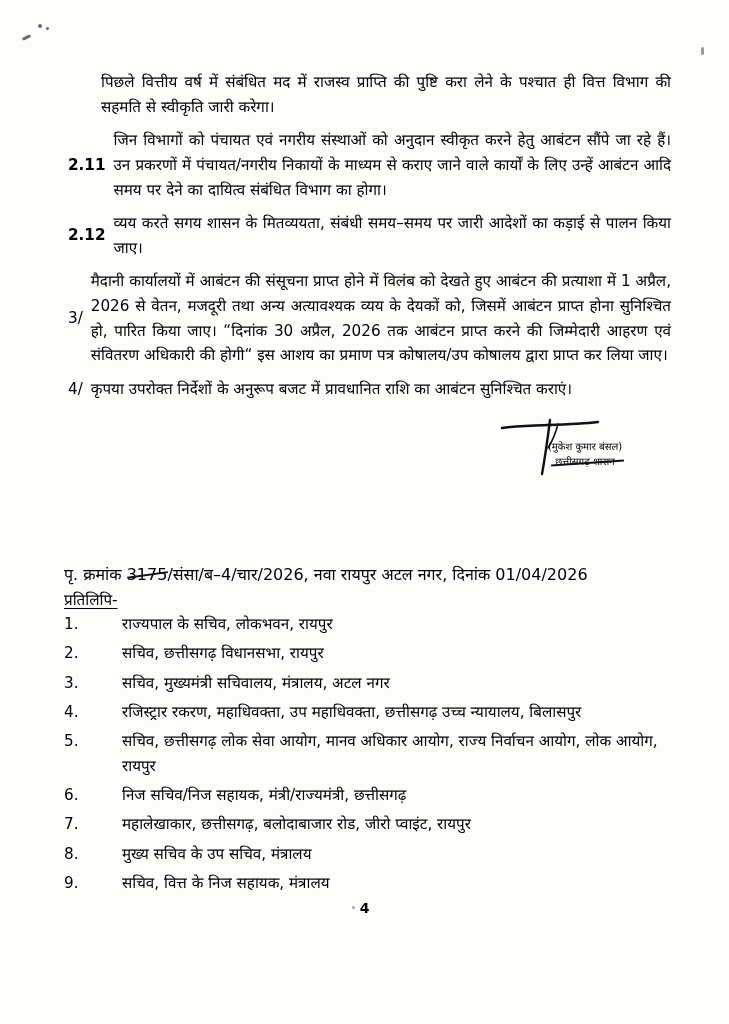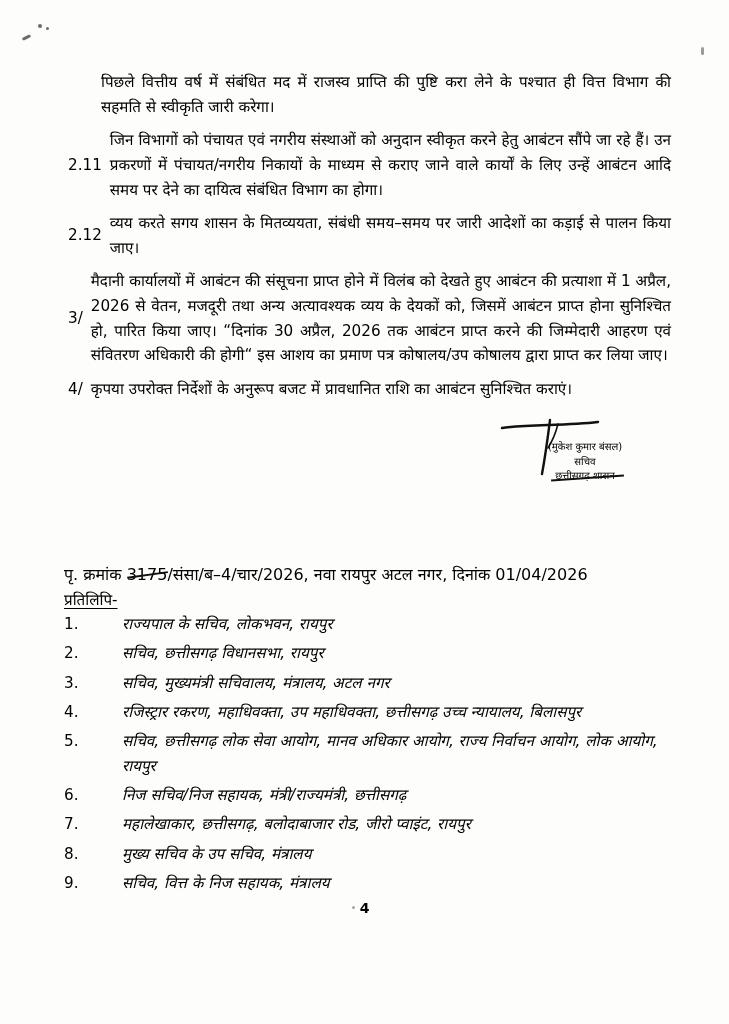--- a/index.html
+++ b/index.html
@@ -41,21 +41,21 @@
   }
   .para {
     display: flex;
     align-items: center;
     margin-bottom: 9px;
     font-size: 15.2px;
     line-height: 1.62;
   }
   .num {
     flex: 0 0 auto;
-    font-weight: 400;
+    font-weight: 700;
     margin-right: 8px;
     white-space: nowrap;
   }
   .num.slash { font-weight: 400; }
   .txt {
     flex: 1 1 auto;
     text-align: justify;
     text-justify: inter-word;
   }
   .p-lead { margin-left: 33px; }
@@ -133,21 +133,21 @@
   }
   .copy-item {
     display: flex;
     align-items: flex-start;
     margin-bottom: 5px;
   }
   .copy-idx {
     flex: 0 0 58px;
     text-align: left;
   }
-  .copy-txt { flex: 1 1 auto; font-style: italic; }
+  .copy-txt { flex: 1 1 auto; }
 
   .page-num {
     position: absolute;
     left: 0;
     right: 0;
     top: 900px;
     text-align: center;
     font-size: 14px;
     font-weight: 700;
   }
@@ -191,21 +191,20 @@
   </div>
 
   <svg class="sig-scribble" viewBox="0 0 110 60">
     <path d="M4 10 C30 6, 66 8, 100 4" stroke="#111" stroke-width="2.4" fill="none" stroke-linecap="round"></path>
     <path d="M52 2 C50 18, 48 34, 44 56" stroke="#111" stroke-width="2.4" fill="none" stroke-linecap="round"></path>
     <path d="M60 6 C58 14, 55 22, 50 30" stroke="#111" stroke-width="1.6" fill="none" stroke-linecap="round"></path>
   </svg>
 
   <div class="sign-block">
     <div class="sign-name">(मुकेश कुमार बंसल)</div>
-    <div class="sign-line2">सचिव</div>
     <div class="sign-line3"><span class="strike-wrap">छत्तीसगढ़ शासन</span></div>
   </div>
 
   <div class="ref-line">
     <span>पृ. क्रमांक</span>
     <span class="ref-num">3175</span><span>/संसा/ब–4/चार/2026,</span>
     <span>नवा रायपुर अटल नगर,</span>
     <span>दिनांक 01/04/2026</span>
   </div>
 

